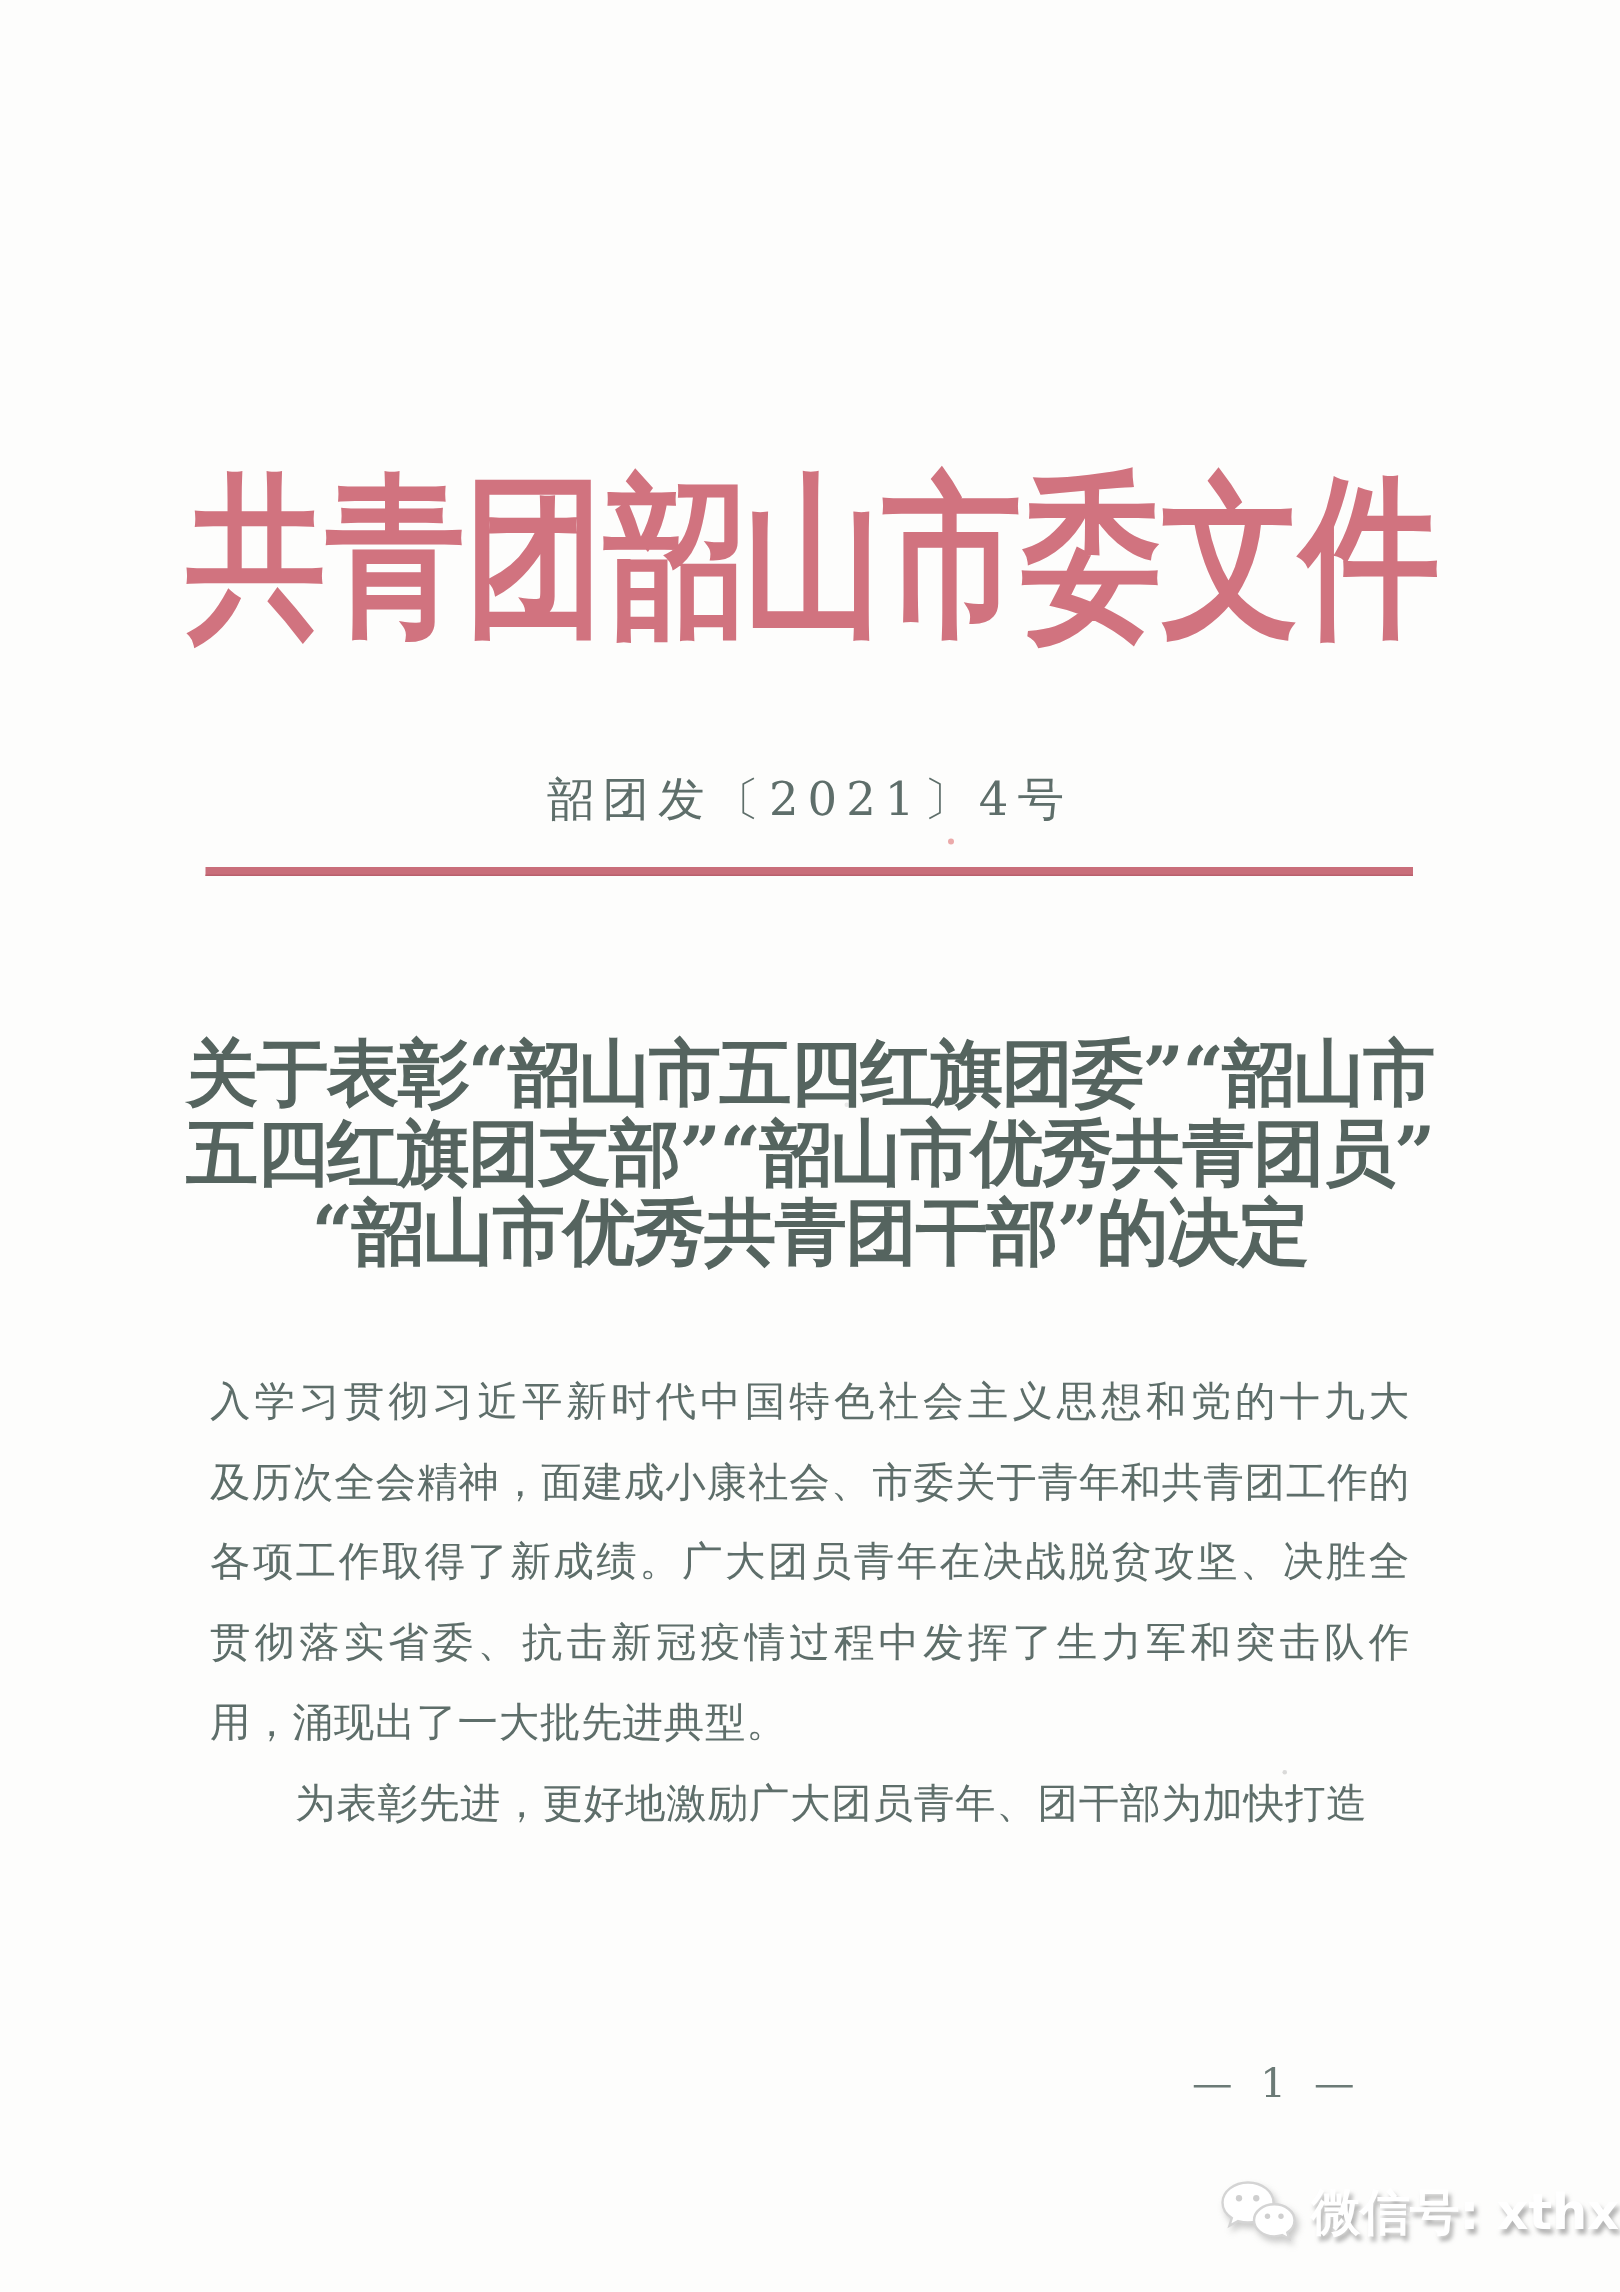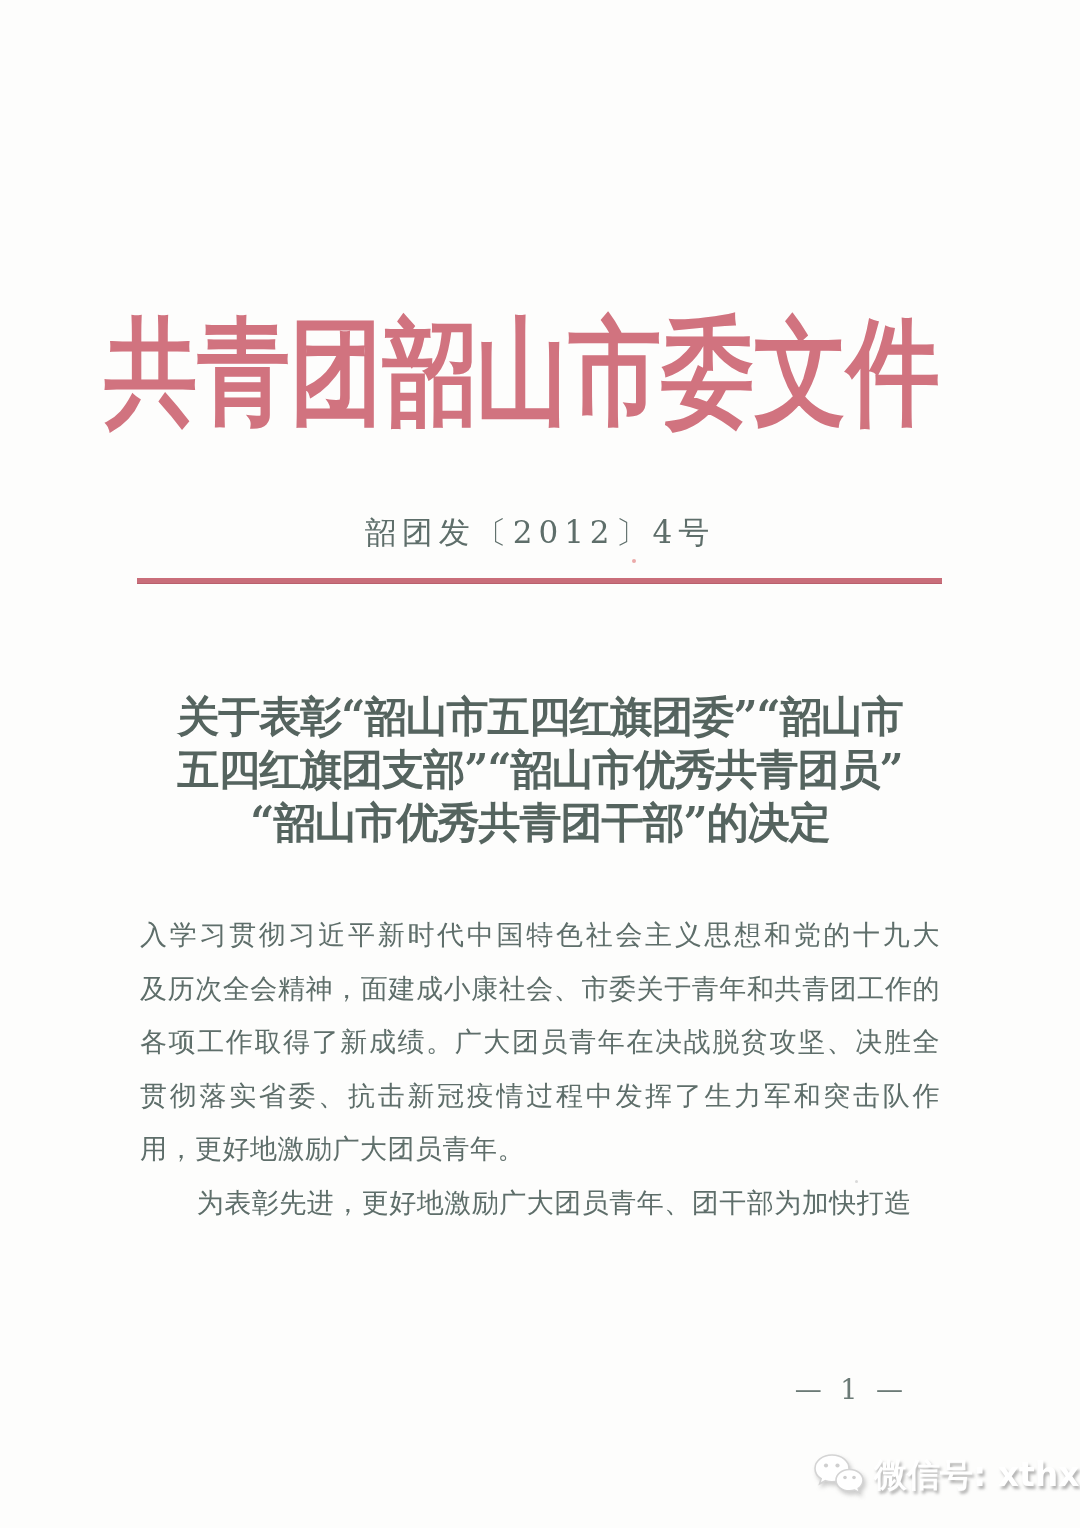--- a/index.html
+++ b/index.html
@@ -21,20 +21,21 @@
   }
   
   .letterhead{
     position:absolute;top:296px;left:0;width:1028px;
     text-align:center;
     color:var(--letterhead-red);
     font-size:116px;
     font-weight:700;
     line-height:150px;
     white-space:nowrap;
+    padding-left:20px;
   }
   .letterhead-inner{
     display:inline-block;
     transform:scaleX(0.80);
     transform-origin:center;
   }
   
   .doc-number{
     position:absolute;top:512px;left:0;width:1080px;
     text-align:center;
@@ -48,21 +49,21 @@
     width:805px;height:6px;
     background:var(--divider-red);
     border-bottom:1px solid #b9606d;
   }
   
   .doc-title{
     position:absolute;top:690px;left:0;width:1080px;
     text-align:center;
     color:var(--ink-dark);
     font-weight:700;
-    font-size:42px;
+    font-size:48px;
     letter-spacing:-1px;
   }
   .doc-title .title-line{
     line-height:53px;
     white-space:nowrap;
   }
   
   .body-text{
     position:absolute;top:908px;left:140px;width:800px;
     color:var(--ink);
@@ -113,36 +114,36 @@
 </style>
 </head>
 <body>
 
 <div class="page">
 
   <div class="letterhead">
     <span class="letterhead-inner">共青团韶山市委文件</span>
   </div>
 
-  <div class="doc-number">韶团发〔2012〕4号</div>
+  <div class="doc-number">韶团发〔2021〕4号</div>
 
   <div class="divider"></div>
 
   <div class="doc-title">
       <div class="title-line">关于表彰“韶山市五四红旗团委”“韶山市</div>
       <div class="title-line">五四红旗团支部”“韶山市优秀共青团员”</div>
       <div class="title-line">“韶山市优秀共青团干部”的决定</div>
     </div>
 
   <div class="body-text">
       <div class="body-line">入学习贯彻习近平新时代中国特色社会主义思想和党的十九大</div>
       <div class="body-line">及历次全会精神，面建成小康社会、市委关于青年和共青团工作的</div>
       <div class="body-line">各项工作取得了新成绩。广大团员青年在决战脱贫攻坚、决胜全</div>
       <div class="body-line">贯彻落实省委、抗击新冠疫情过程中发挥了生力军和突击队作</div>
-      <div class="body-line last">用，更好地激励广大团员青年。</div>
+      <div class="body-line last">用，涌现出了一大批先进典型。</div>
       <div class="body-line first last">为表彰先进，更好地激励广大团员青年、团干部为加快打造</div>
     </div>
 
   <div class="page-number">— 1 —</div>
 
   <div class="watermark">
     <svg class="wechat-icon" width="52" height="46" viewBox="0 0 52 46" aria-hidden="true">
       <g fill="#ffffff" stroke="#d4d4d4" stroke-width="1.6">
         <path d="M20 3 C10.6 3 3 9 3 16.4 c0 4.2 2.4 7.9 6.2 10.3 l-1.6 5.1 5.8-3.1 c2.1 0.6 4.3 1 6.6 1 9.4 0 17-6 17-13.3 C37 9 29.4 3 20 3 Z"></path>
         <path d="M37.5 17.5 c-7.5 0-13.5 4.8-13.5 10.7 0 5.9 6 10.7 13.5 10.7 1.8 0 3.6-0.3 5.2-0.8 l4.8 2.5-1.3-4.2 c3-1.9 4.8-4.9 4.8-8.2 0-5.9-6-10.7-13.5-10.7 Z"></path>

